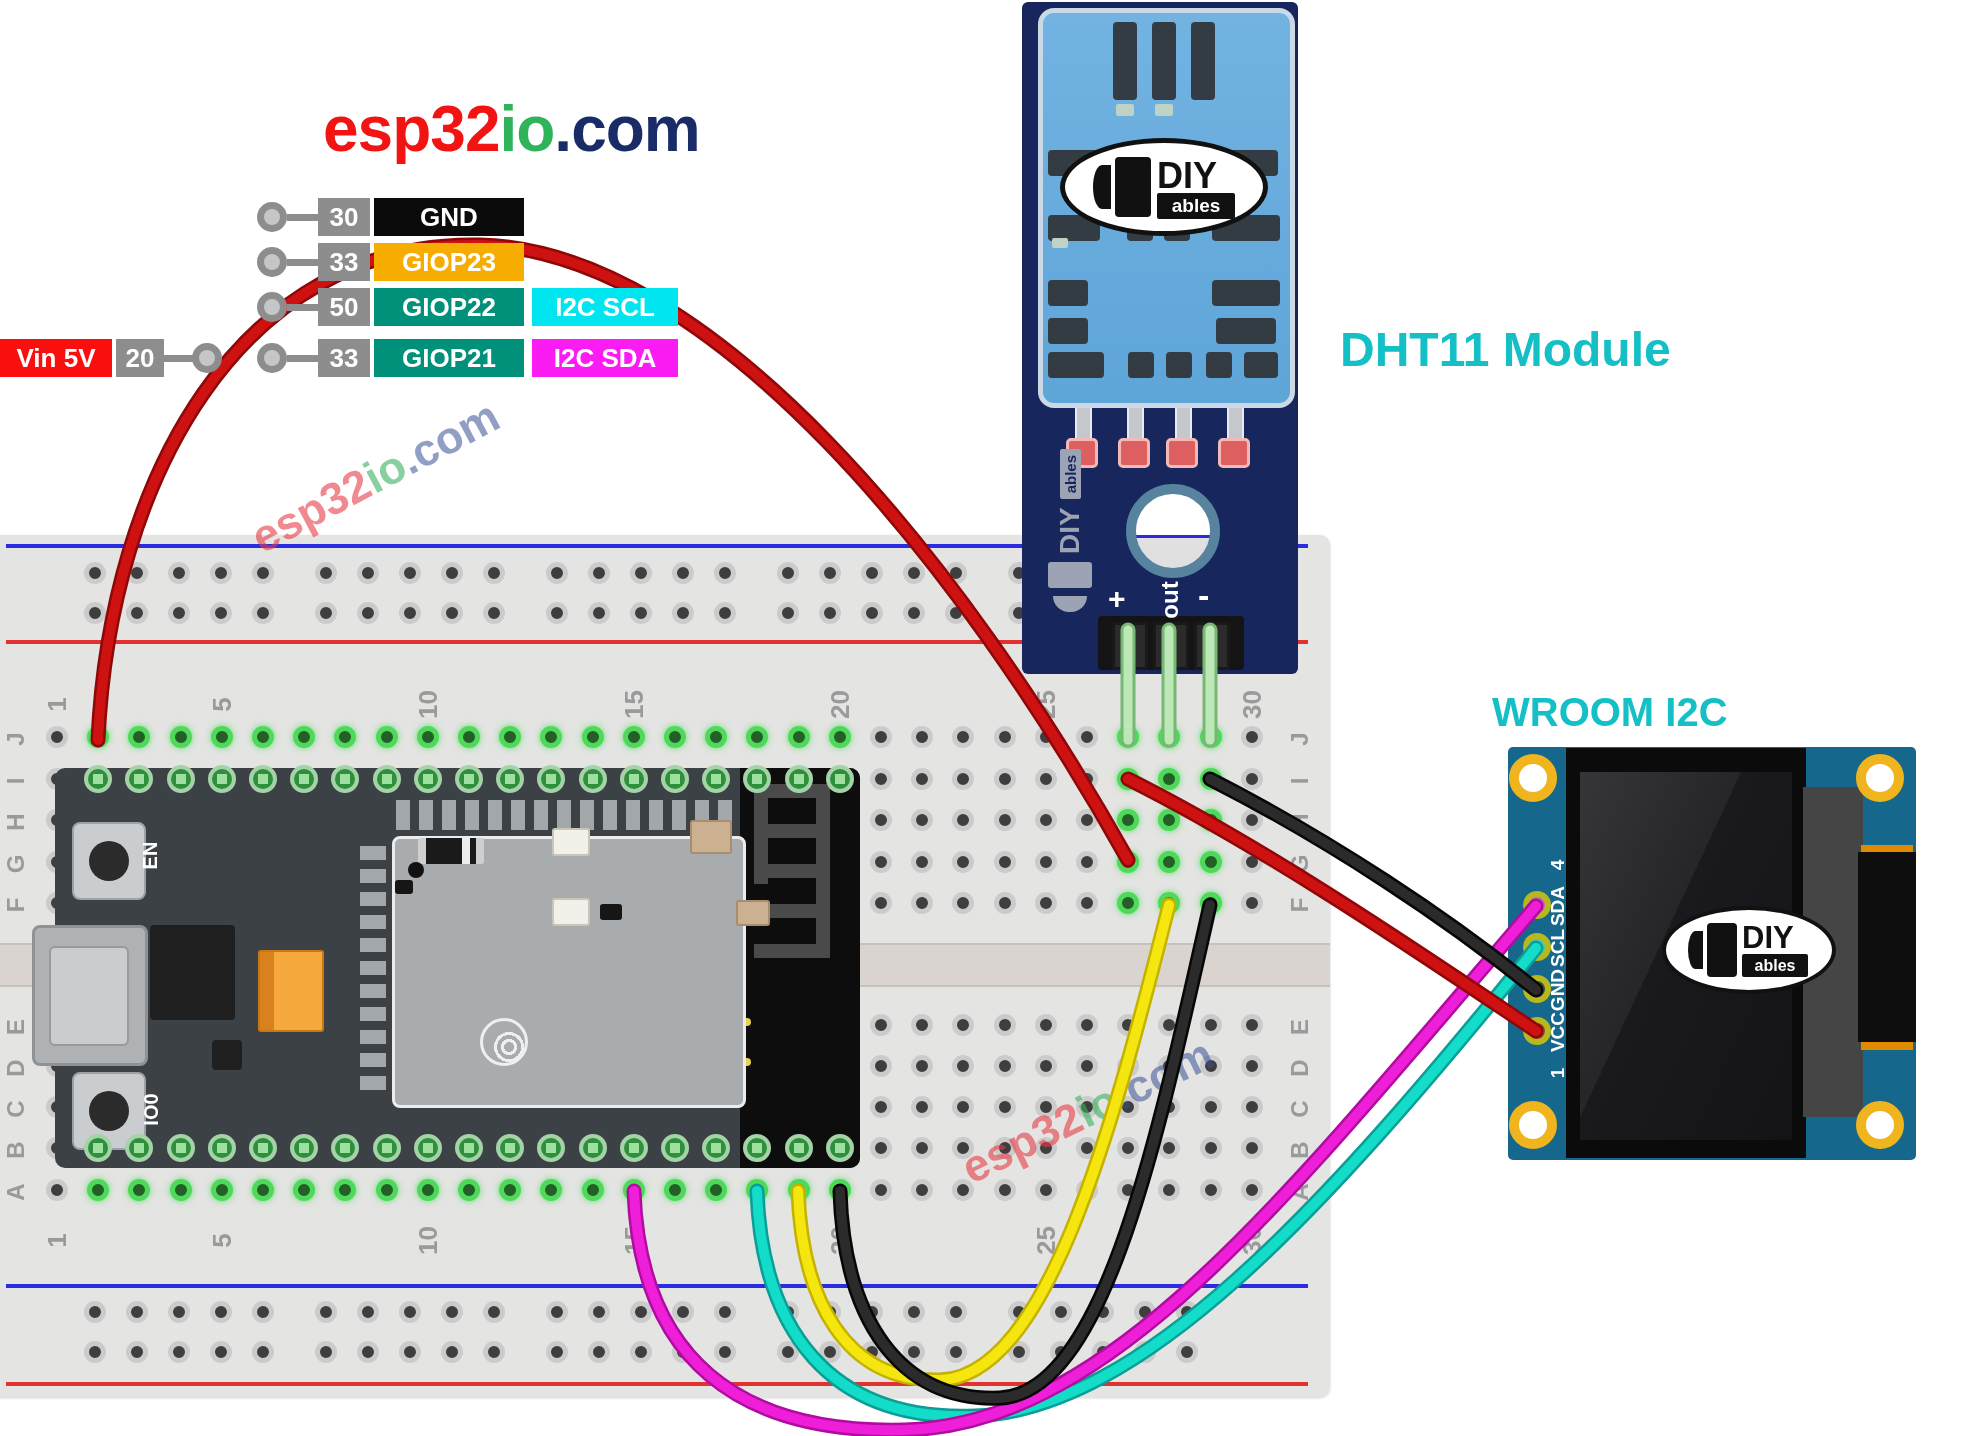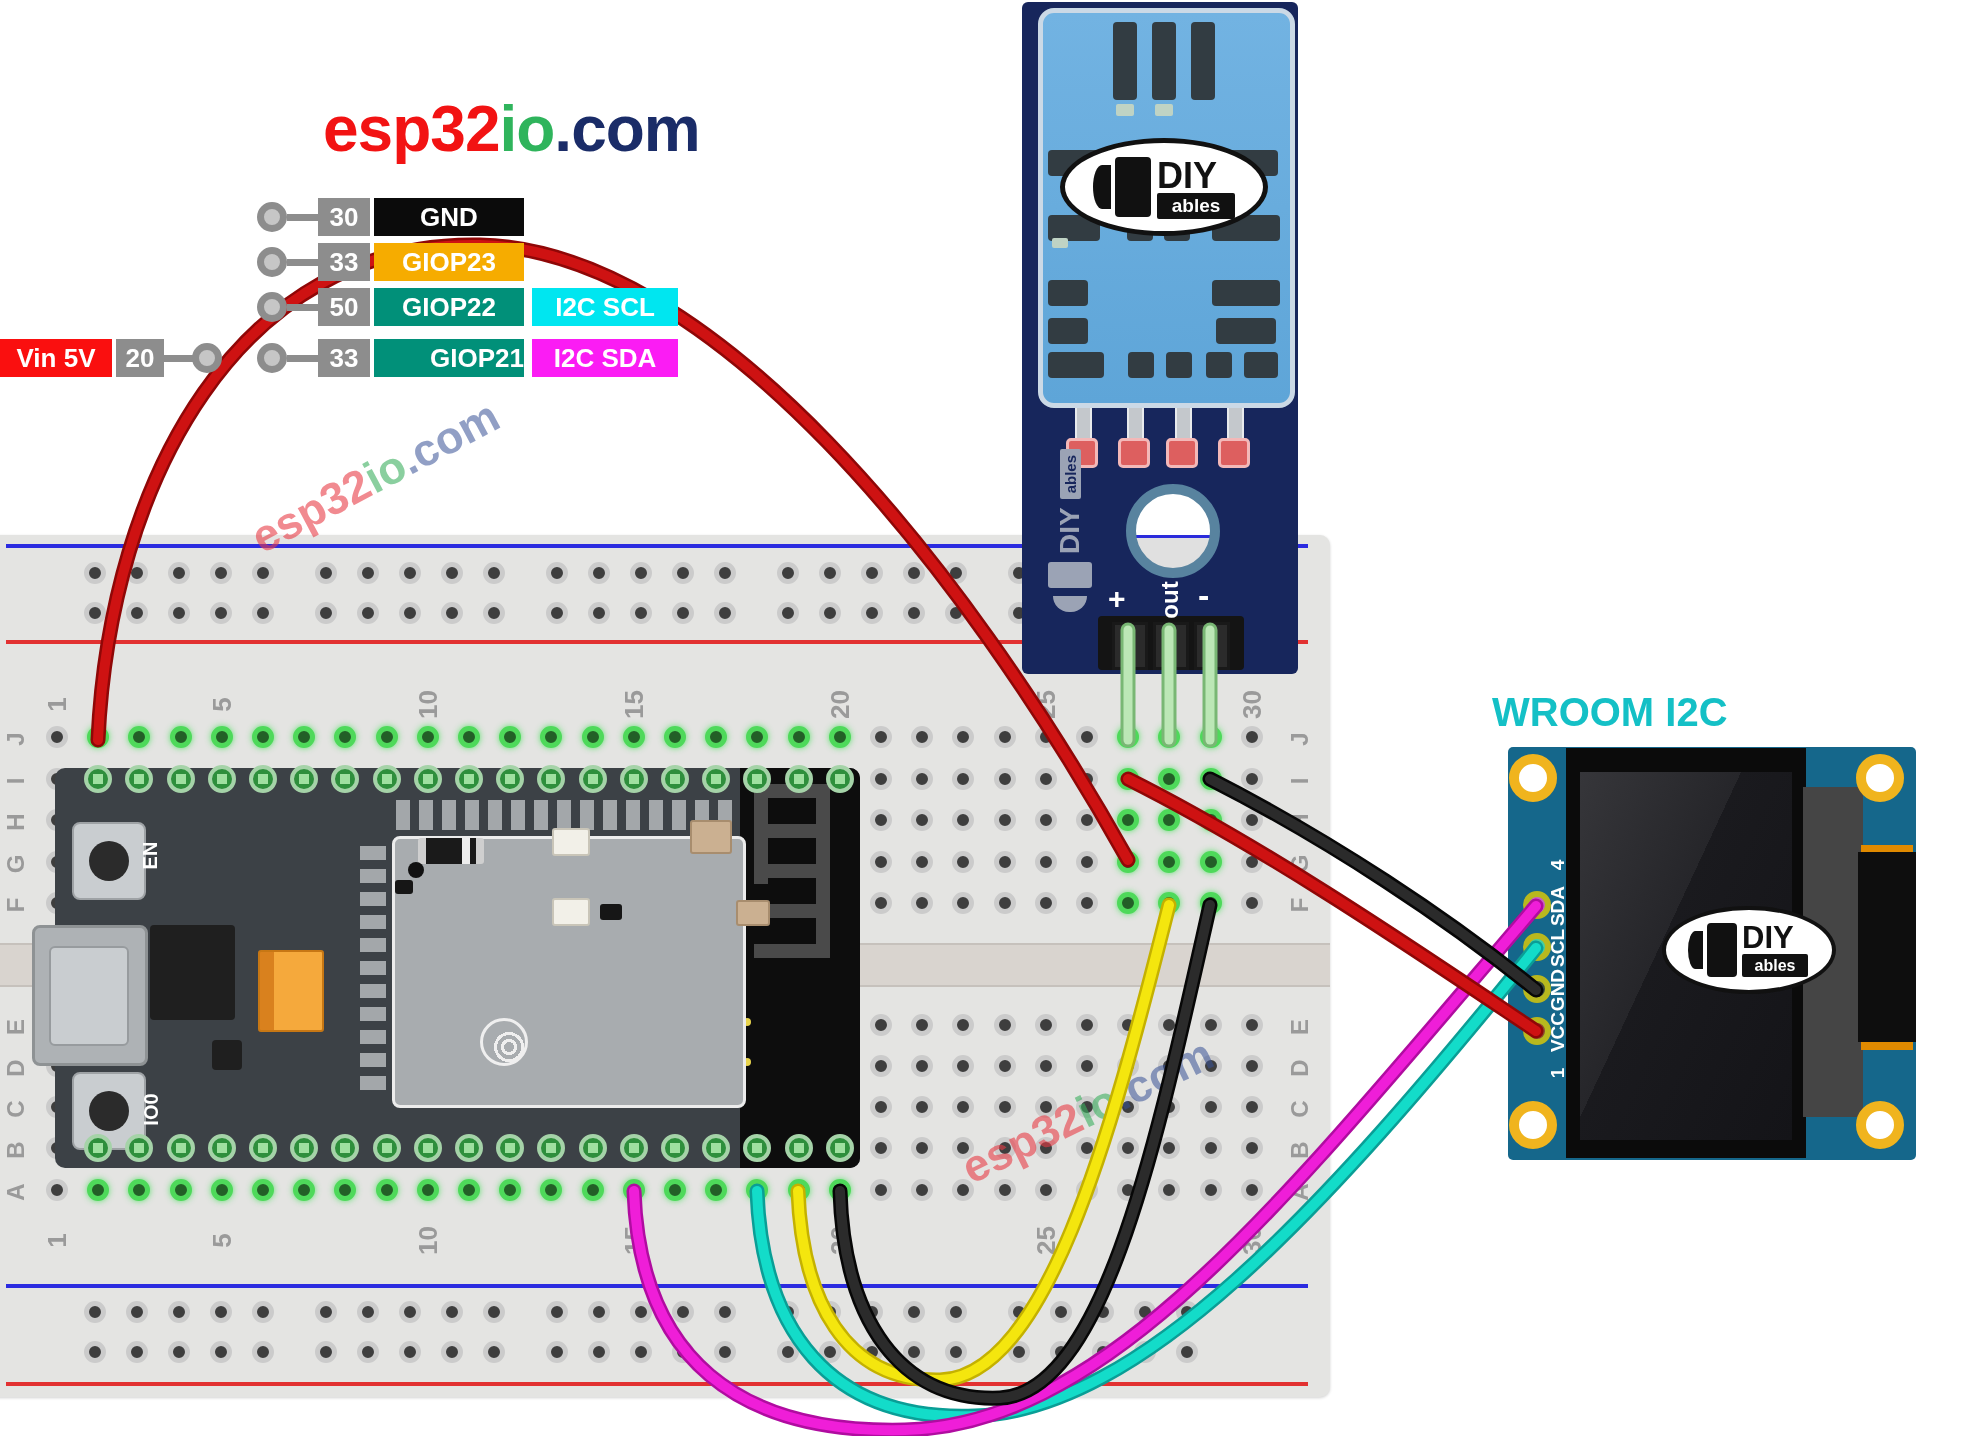--- a/index.html
+++ b/index.html
@@ -114,21 +114,21 @@
       <div class="ann-box ann-pinbox" style="left:318px;top:243px;">33</div>
       <div class="ann-box" style="left:374px;top:243px;width:150px;background:#F6AC00;">GIOP23</div>
       <div class="ann-circle" style="left:257px;top:292px;"></div>
       <div class="ann-line" style="left:287px;top:304px;width:31px;"></div>
       <div class="ann-box ann-pinbox" style="left:318px;top:288px;">50</div>
       <div class="ann-box" style="left:374px;top:288px;width:150px;background:#019079;">GIOP22</div>
       <div class="ann-box" style="left:532px;top:288px;width:146px;background:#00E6F0;">I2C SCL</div>
       <div class="ann-circle" style="left:257px;top:343px;"></div>
       <div class="ann-line" style="left:287px;top:355px;width:31px;"></div>
       <div class="ann-box ann-pinbox" style="left:318px;top:339px;">33</div>
-      <div class="ann-box" style="left:374px;top:339px;width:150px;background:#019079;text-align:right;">GIOP21</div>
+      <div class="ann-box" style="left:374px;top:339px;width:150px;background:#019079;">GIOP21</div>
       <div class="ann-box" style="left:532px;top:339px;width:146px;background:#FB1CF4;">I2C SDA</div>
     </div>
 
   <div class="breadboard" id="bb">
     <div class="bb-gap"></div>
     <div class="rail-line" style="left:20px;top:9px;width:1302px;background:#2B2BE0;"></div>
     <div class="rail-line" style="left:20px;top:105px;width:1302px;background:#E23131;"></div>
     <div class="rail-line" style="left:20px;top:749px;width:1302px;background:#2B2BE0;"></div>
     <div class="rail-line" style="left:20px;top:847px;width:1302px;background:#E23131;"></div>
   <div class="hole" style="left:60px;top:191px;"></div>
@@ -675,20 +675,21 @@
     <div class="dht-plus-minus" style="left:1142px;top:586px;width:56px;font-size:24px;transform:rotate(-90deg);text-align:center;">out</div>
     <div class="dht-plus-minus" style="left:1198px;top:576px;font-size:34px;">-</div>
 
     <div class="dht-conn">
       <div class="dht-conn-slot" style="left:14px;"></div>
       <div class="dht-conn-slot" style="left:55px;"></div>
       <div class="dht-conn-slot" style="left:96px;"></div>
     </div>
   </div>
 
+  <div class="mod-title" style="left:1340px;top:322px;font-size:48px;">DHT11 Module</div>
   <div class="mod-title" style="left:1492px;top:690px;font-size:40px;">WROOM I2C</div>
 
   <div>
     <div class="oled-pcb"></div>
     <div class="oled-screen"></div>
     <div class="oled-panel"></div>
     <div class="oled-gray"></div>
     <div class="oled-flex-pad" style="left:1861px;top:845px;"></div>
     <div class="oled-flex-pad" style="left:1861px;top:1037px;"></div>
     <div class="oled-flex"></div>

